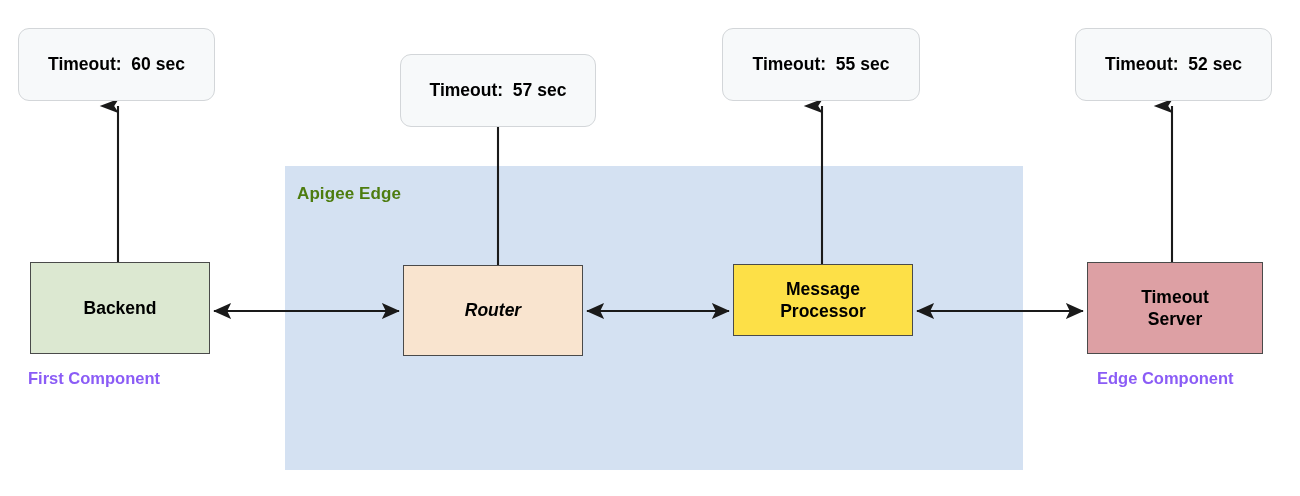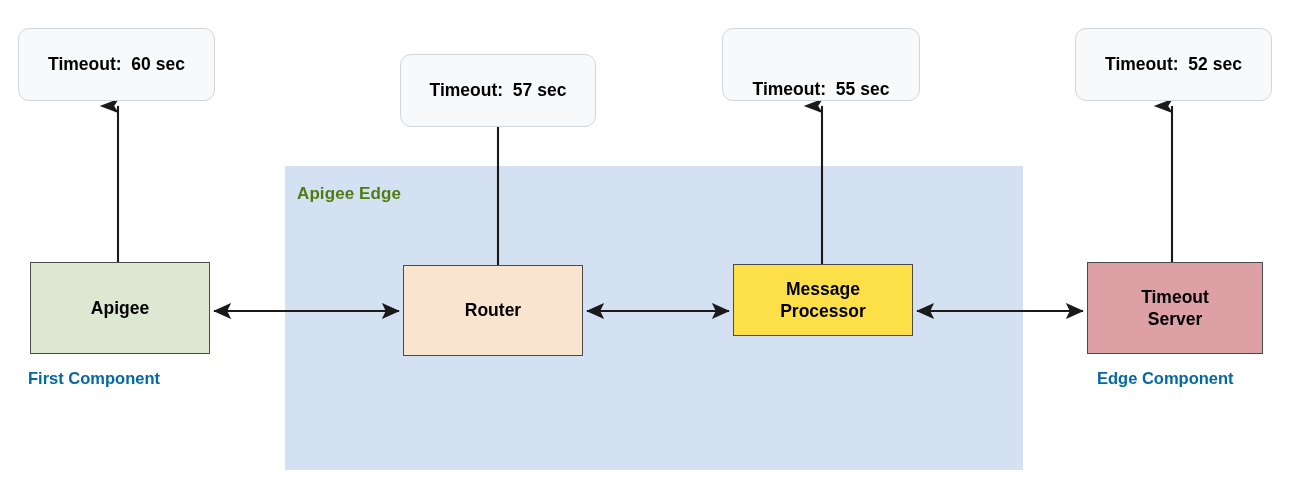--- a/index.html
+++ b/index.html
@@ -54,51 +54,51 @@
     justify-content: center;
   }
   .callout-text {
     font-size: 17.5px;
     font-weight: bold;
     color: #000000;
     white-space: pre;
   }
   #callout-0 { left: 18px;   width: 197px; }
   #callout-1 { left: 400px;  width: 196px; margin-top: 26px; }
-  #callout-2 { left: 722px;  width: 198px; align-items: flex-end; }
+  #callout-2 { left: 722px;  width: 198px; }
   #callout-3 { left: 1075px; width: 197px; }
 
   
   .node {
     position: absolute;
     border: 1.5px solid #4a4a4a;
     box-sizing: border-box;
     display: flex;
     align-items: center;
     justify-content: center;
     text-align: center;
   }
   .node-label {
     font-size: 17.5px;
     font-weight: bold;
     color: #000000;
     line-height: 1.28;
     white-space: pre-line;
   }
   #node-client  { left: 30px;   top: 262px; width: 180px; height: 92px;  background: #dce8d1; }
-  #node-router  { left: 403px;  top: 265px; width: 180px; height: 91px;  background: #f9e4cf; }
+  #node-router  { left: 403px;  top: 265px; width: 180px; height: 91px;  background: #f9e4cf; font-style: italic; }
   #node-mp      { left: 733px;  top: 264px; width: 180px; height: 72px;  background: #fde047; }
   #node-backend { left: 1087px; top: 262px; width: 176px; height: 92px;  background: #dda0a4; }
 
   
   .caption {
     position: absolute;
     font-size: 16.5px;
     font-weight: bold;
-    color: #0369a1;
+    color: #8b5cf6;
     white-space: nowrap;
   }
   #caption-first { left: 28px;  top: 369px; }
   #caption-last  { left: 1097px; top: 369px; }
 
   
   #arrows {
     position: absolute;
     left: 0;
     top: 0;
@@ -149,21 +149,21 @@
     <span class="callout-text">Timeout:  57 sec</span>
   </div>
   <div class="callout" id="callout-2">
     <span class="callout-text">Timeout:  55 sec</span>
   </div>
   <div class="callout" id="callout-3">
     <span class="callout-text">Timeout:  52 sec</span>
   </div>
 
   <div class="node" id="node-client">
-    <span class="node-label">Apigee</span>
+    <span class="node-label">Backend</span>
   </div>
   <div class="node" id="node-router">
     <span class="node-label">Router</span>
   </div>
   <div class="node" id="node-mp">
     <span class="node-label">Message
 Processor</span>
   </div>
   <div class="node" id="node-backend">
     <span class="node-label">Timeout

